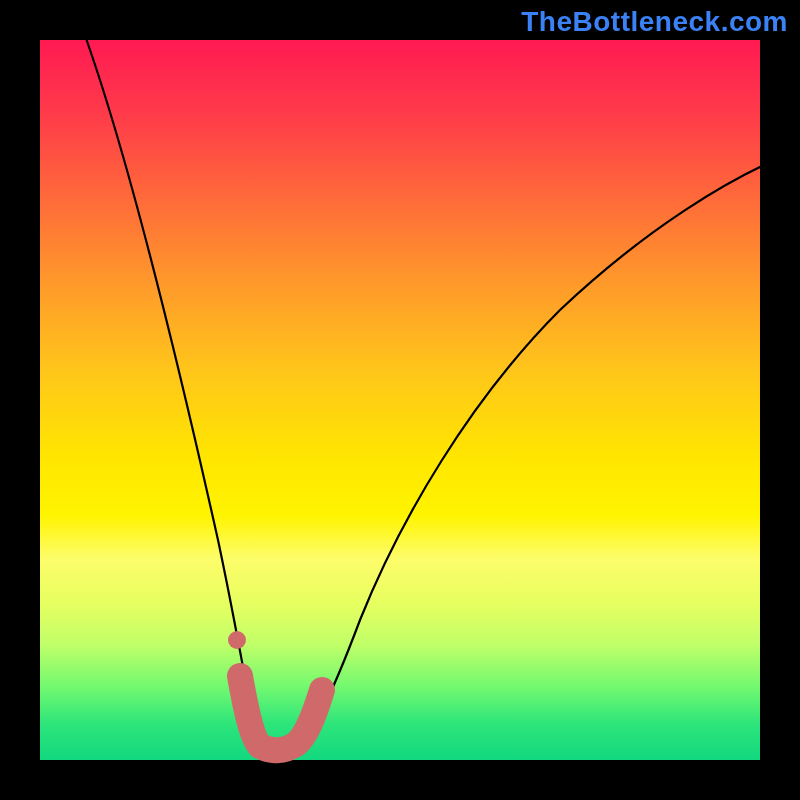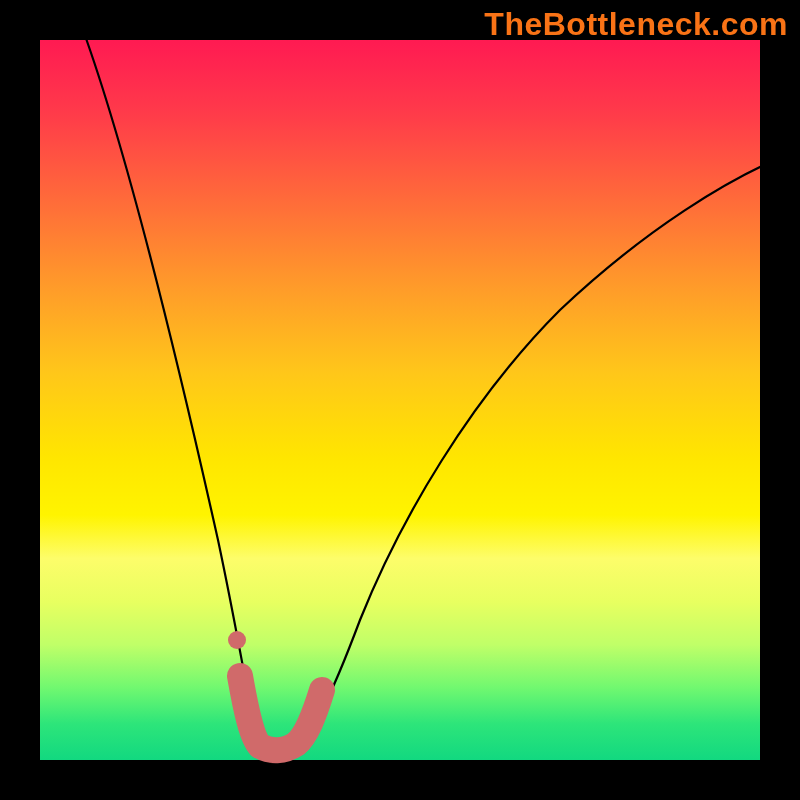--- a/index.html
+++ b/index.html
@@ -38,23 +38,23 @@
       #70f870 90%,
       #2de57a 95%,
       #12d880 100%
     );
   }
   .watermark {
     position: absolute;
     top: 6px;
     right: 12px;
     font-family: Arial, Helvetica, sans-serif;
-    font-size: 32px;
+    font-size: 28px;
     font-weight: 600;
-    color: #f97316;
+    color: #3b82f6;
     letter-spacing: 0.5px;
   }
   svg.curve {
     position: absolute;
     left: 0;
     top: 0;
     width: 720px;
     height: 720px;
     overflow: visible;
   }

